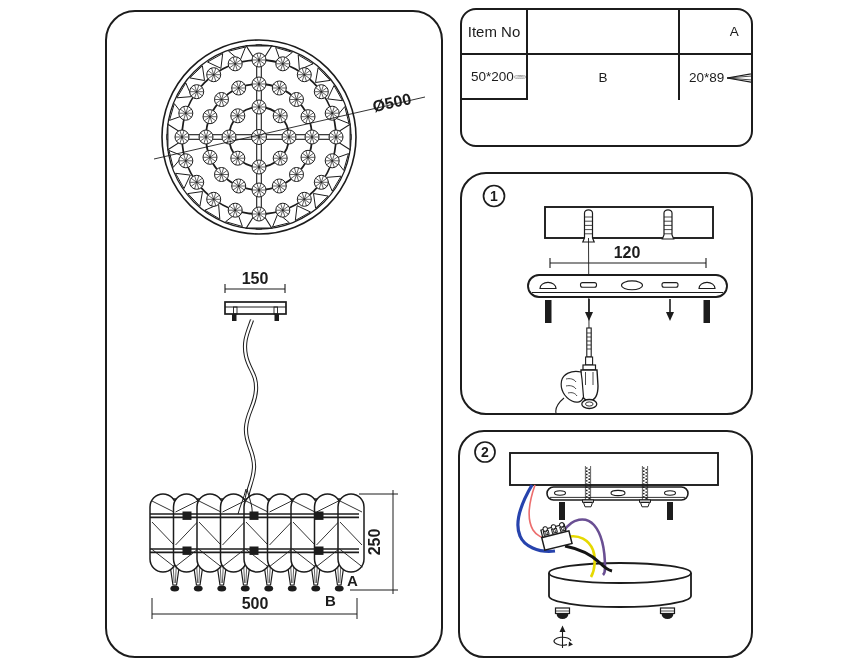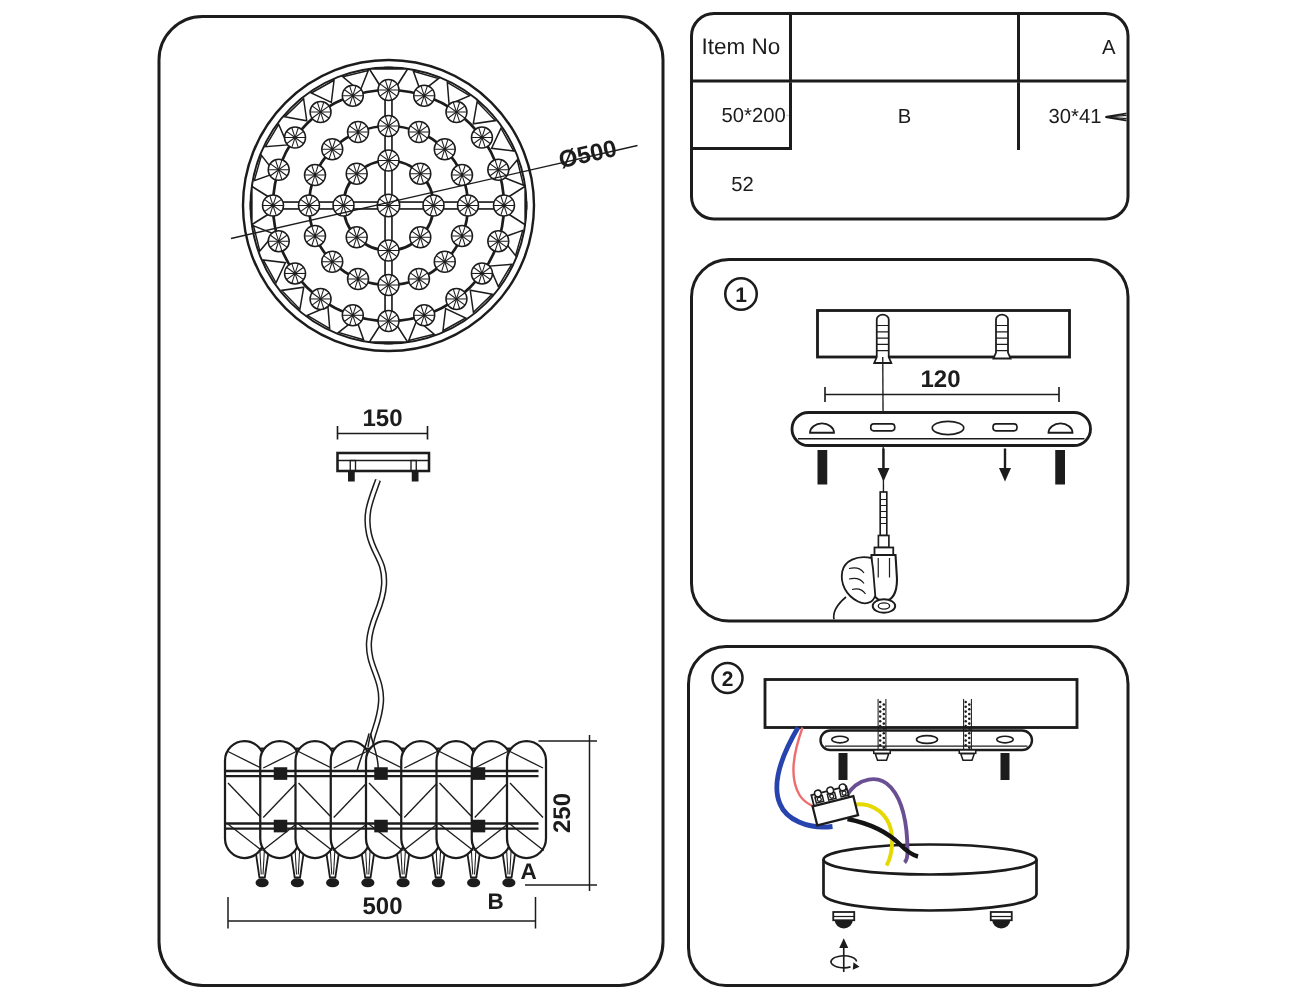--- a/index.html
+++ b/index.html
@@ -10,21 +10,21 @@
   .table-panel{left:460px;top:8px;width:293px;height:139px;border-radius:16px;overflow:hidden;}
   .step1-panel{left:460px;top:172px;width:293px;height:243px;border-radius:26px;}
   .step2-panel{left:458px;top:430px;width:295px;height:228px;border-radius:26px;}
   .t-grid{display:grid;width:100%;height:100%;
           grid-template-columns:66px 152px 1fr;grid-template-rows:45px 45px 1fr;}
   .tc{display:flex;align-items:center;justify-content:center;font-size:13.5px;
       border-right:2px solid #1c1c1c;border-bottom:2px solid #1c1c1c;}
   .tc.no-r{border-right:none;}
   .tc.no-b{border-bottom:none;}
   .tc.th{font-size:15px;}
-  .tc.spec{justify-content:flex-start;padding-left:19px;text-align:right;}
+  .tc.spec{justify-content:flex-start;padding-left:9px;text-align:right;}
   svg text{font-family:"Liberation Sans",sans-serif;fill:#1c1c1c;}
   svg{display:block;}
 </style>
 </head>
 <body>
 
 <div class="sheet">
 
   <div class="panel left-panel">
     <svg width="334" height="644" viewBox="0 0 334 644">
@@ -720,31 +720,30 @@
           <g stroke="#1c1c1c" fill="none">
             <rect x="2" y="4" width="63" height="16" rx="8" stroke-width="1.5" fill="#fff"></rect>
             <path d="M7,17 L27,5.5 M13,19 L38,5 M23,19.5 L50,5 M35,19.5 L59,6.5 M46,19 L63,9 M5,12 L14,5.5" stroke-width="0.9"></path>
             <path d="M20,5.2 L36,8.8 M27,5 L45,9.2 M35,5.2 L52,8.6" stroke-width="0.9"></path>
           </g>
         </svg>
       </div>
 
       <div class="tc no-b">B</div>
       <div class="tc spec no-b">
-        <span>30*41</span>
+        <span>20*89</span>
         <svg width="64" height="26" viewBox="0 0 64 26">
           <g stroke="#1c1c1c" fill="none">
             <path d="M3,13 L53,4.5 M3,13 L53,21.5" stroke-width="1.2"></path>
             <path d="M3,13 L53,9 M3,13 L53,17" stroke-width="0.8"></path>
             <ellipse cx="55" cy="13" rx="5" ry="8.8" stroke-width="1.3" fill="#fff"></ellipse>
             <path d="M52,6 L58,11 M51,10 L59,16 M52,16 L57,20" stroke-width="0.8"></path>
           </g>
         </svg>
       </div>
-      <div class="tc no-r no-b">52</div>
     </div>
   </div>
 
   <div class="panel step1-panel">
     <svg width="289" height="239" viewBox="0 0 289 239">
       <g>
         <circle cx="32" cy="22" r="10.5" fill="#fff" stroke="#1c1c1c" stroke-width="1.7"></circle>
         <text x="32" y="27" font-size="14" font-weight="bold" text-anchor="middle">1</text>
       </g>
       <rect x="83" y="33" width="168" height="31" fill="#fff" stroke="#1c1c1c" stroke-width="1.9"></rect>

